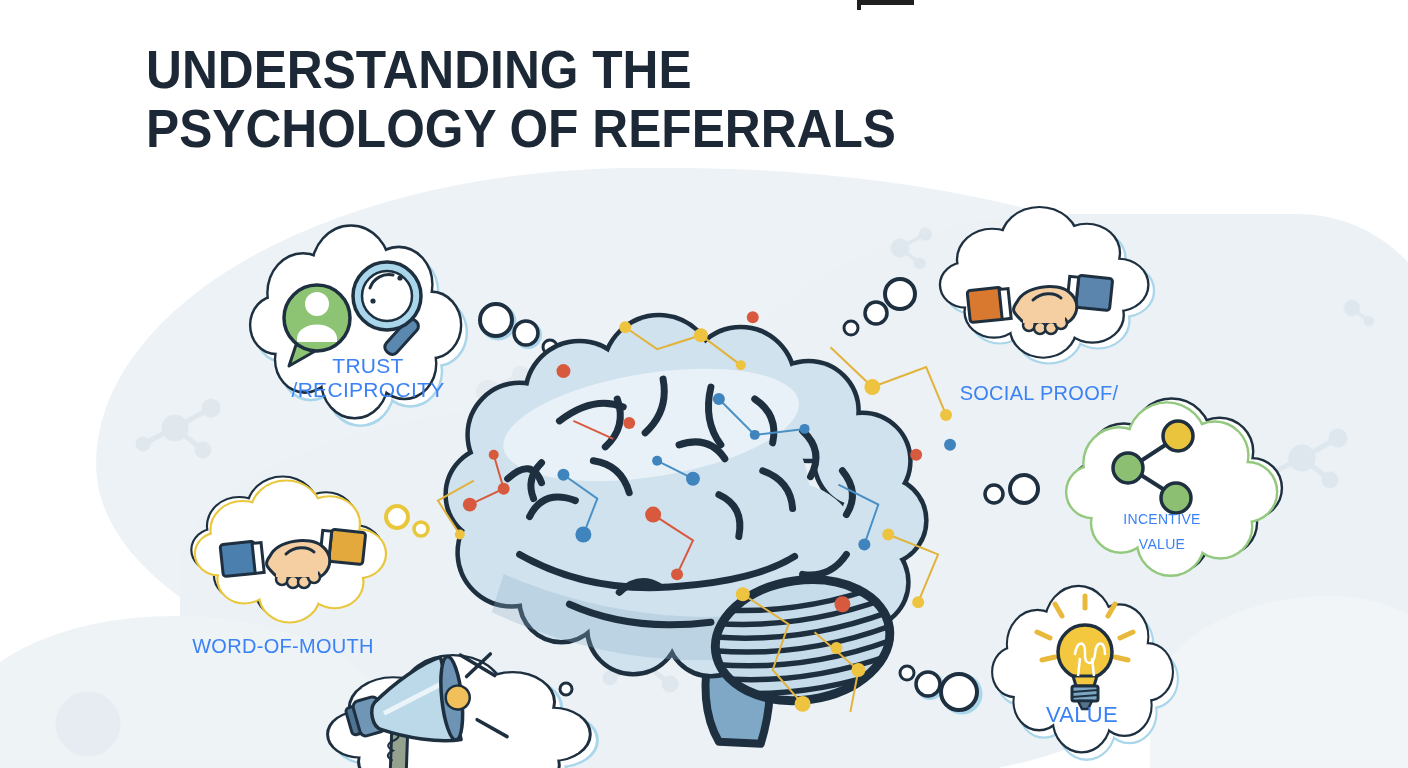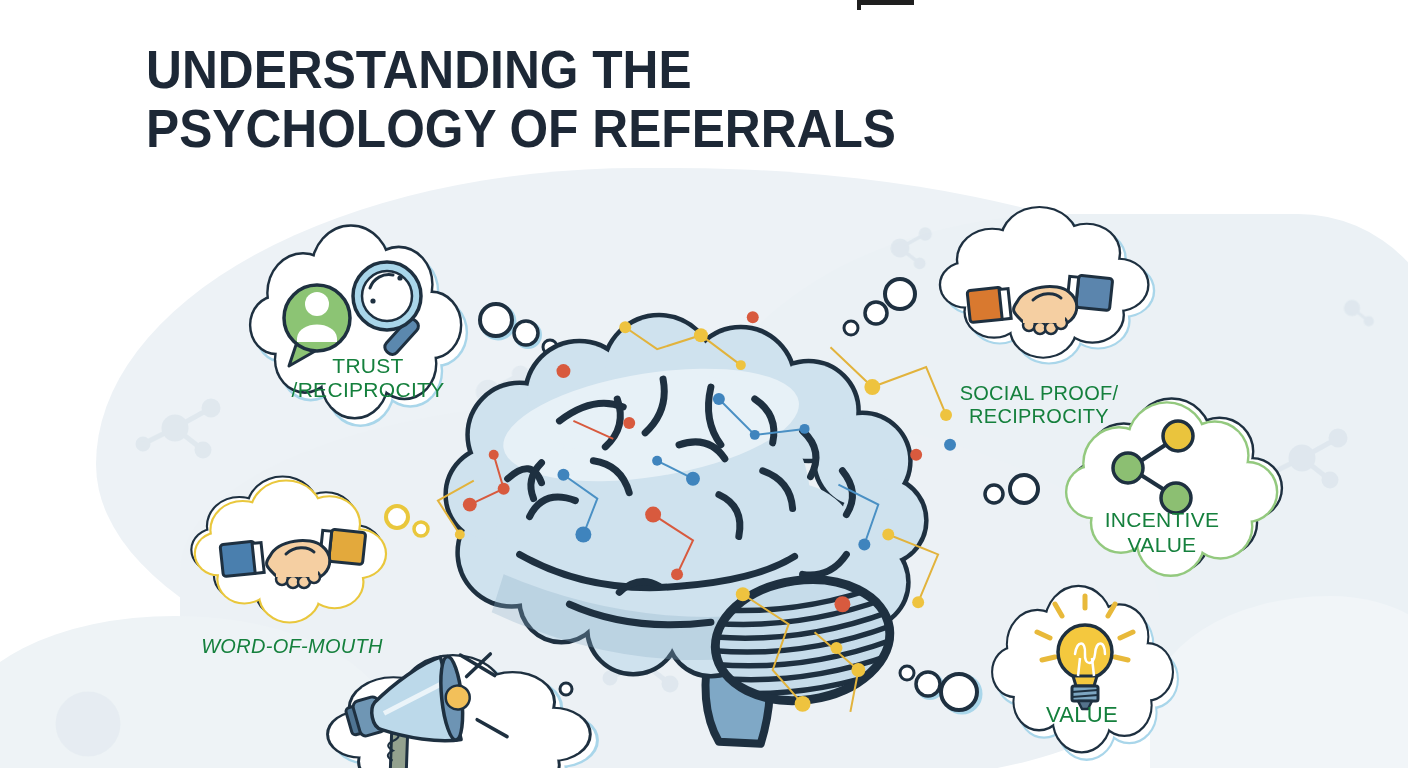--- a/index.html
+++ b/index.html
@@ -10,26 +10,26 @@
   .wash{position:absolute;}
   .w1{left:96px;top:168px;width:1215px;height:555px;background:#edf2f6;border-radius:46% 54% 50% 50%/55% 45% 52% 48%;}
   .w2{left:690px;top:214px;width:760px;height:520px;background:#ebf1f5;border-radius:50% 20% 0 50%/50% 30% 0 45%;}
   .w3{left:180px;top:400px;width:980px;height:380px;background:#ecf1f5;border-radius:45% 55% 30% 40%;}
   .w4{left:-40px;top:616px;width:430px;height:220px;background:#eef3f6;border-radius:50%;}
   .w5{left:1150px;top:596px;width:300px;height:190px;background:#f1f5f8;border-radius:60% 40% 0 0;}
   
   .title{left:146px;top:40px;width:900px;color:#1d2836;font-weight:bold;font-size:54px;
          line-height:1.09;letter-spacing:0px;transform:scaleX(.92);transform-origin:left top;}
   
-  .label{position:absolute;text-align:center;color:#15803d;font-size:20px;line-height:23px;letter-spacing:.3px;z-index:30;}
+  .label{position:absolute;text-align:center;color:#3b82f6;font-size:20px;line-height:23px;letter-spacing:.3px;z-index:30;}
   .label .ln{display:block;}
   .trust-label{left:258px;top:354px;width:220px;font-size:21px;line-height:24px;}
   .social-label{left:925px;top:366px;width:228px;margin-top:16px;}
-  .wom-label{left:189px;top:635px;width:206px;font-style:italic;}
-  .incentive-label{left:1072px;top:507px;width:180px;font-size:21px;line-height:25px;}
+  .wom-label{left:180px;top:635px;width:206px;}
+  .incentive-label{left:1072px;top:507px;width:180px;font-size:14px;line-height:25px;}
   .value-label{left:996px;top:703px;width:172px;font-size:22px;}
   .bubble-svg{position:absolute;z-index:10;overflow:visible;}
   .icon-svg{position:absolute;z-index:20;overflow:visible;}
   .deco-svg{position:absolute;z-index:5;overflow:visible;}
   .brain-svg{position:absolute;z-index:6;overflow:visible;}
   .top-artifact{left:857px;top:0;width:57px;height:5px;background:#1f1f1f;z-index:40;}
   .top-artifact-b{left:857px;top:0;width:4px;height:10px;background:#1f1f1f;z-index:40;}
 </style>
 </head>
 <body>
@@ -351,21 +351,20 @@
         <circle cx="64" cy="67" r="6"></circle>
         <circle cx="75" cy="70" r="6"></circle>
         <circle cx="86" cy="70" r="6"></circle>
         <circle cx="96" cy="65" r="6"></circle>
       </g>
     <rect x="58" y="55" width="42" height="10" fill="#f5cfa2"></rect>
     <path d="M68,42 C76,34 90,34 96,40" fill="none" stroke="#1e3040" stroke-width="3" stroke-linecap="round"></path>
   </svg>
   <div class="label social-label">
     <span class="ln">SOCIAL PROOF/</span>
-    <span class="ln">RECIPROCITY</span>
   </div>
 
   <svg class="bubble-svg" style="left:182px;top:472px;width:222px;height:162px" viewBox="-8 -8 256 206" preserveAspectRatio="none">
     <use href="#cloudShape" transform="translate(-4,-5)" style="color:#1e3040"></use>
     <use href="#cloudShape" style="color:#e9c73c"></use>
   </svg>
   <svg class="icon-svg" style="left:218px;top:512px;width:150px;height:84px" viewBox="0 0 150 84">
     <g transform="rotate(-6 30 50)">
         <rect x="4" y="30" width="34" height="32" rx="3" fill="#4a7fae" stroke="#1e3040" stroke-width="3"></rect>
         <rect x="36" y="32" width="9" height="30" fill="#ffffff" stroke="#1e3040" stroke-width="3"></rect>

